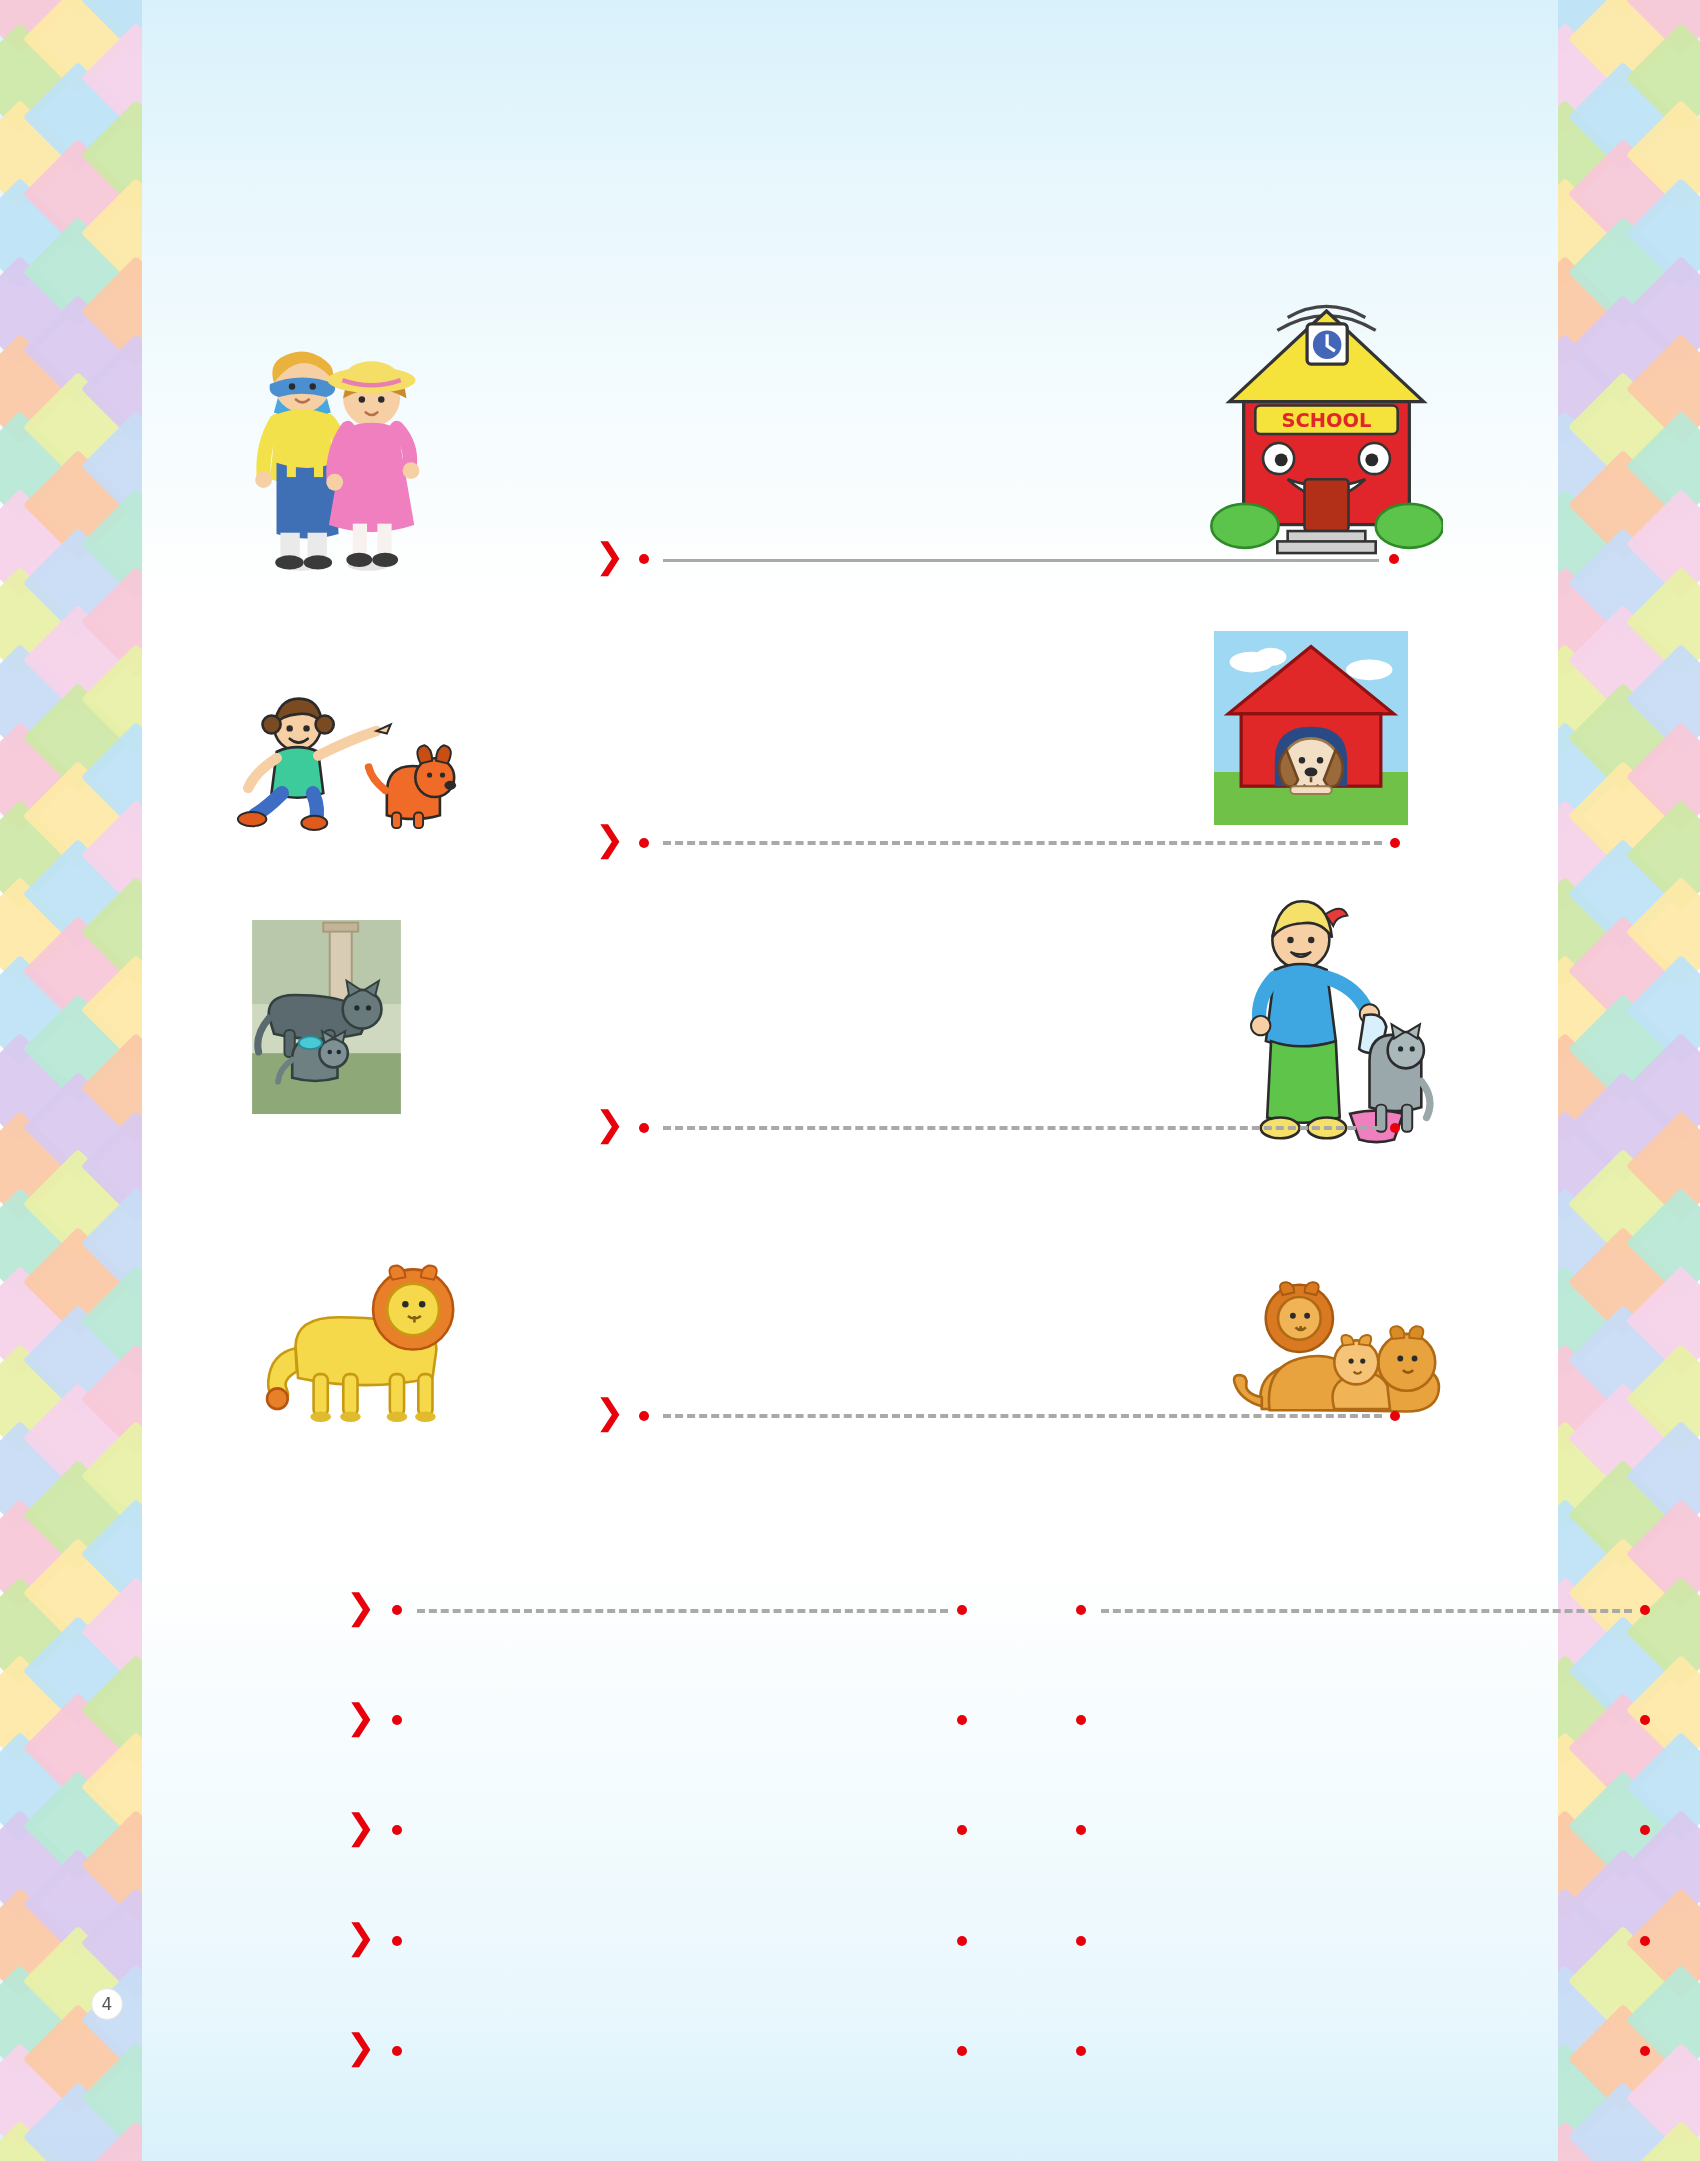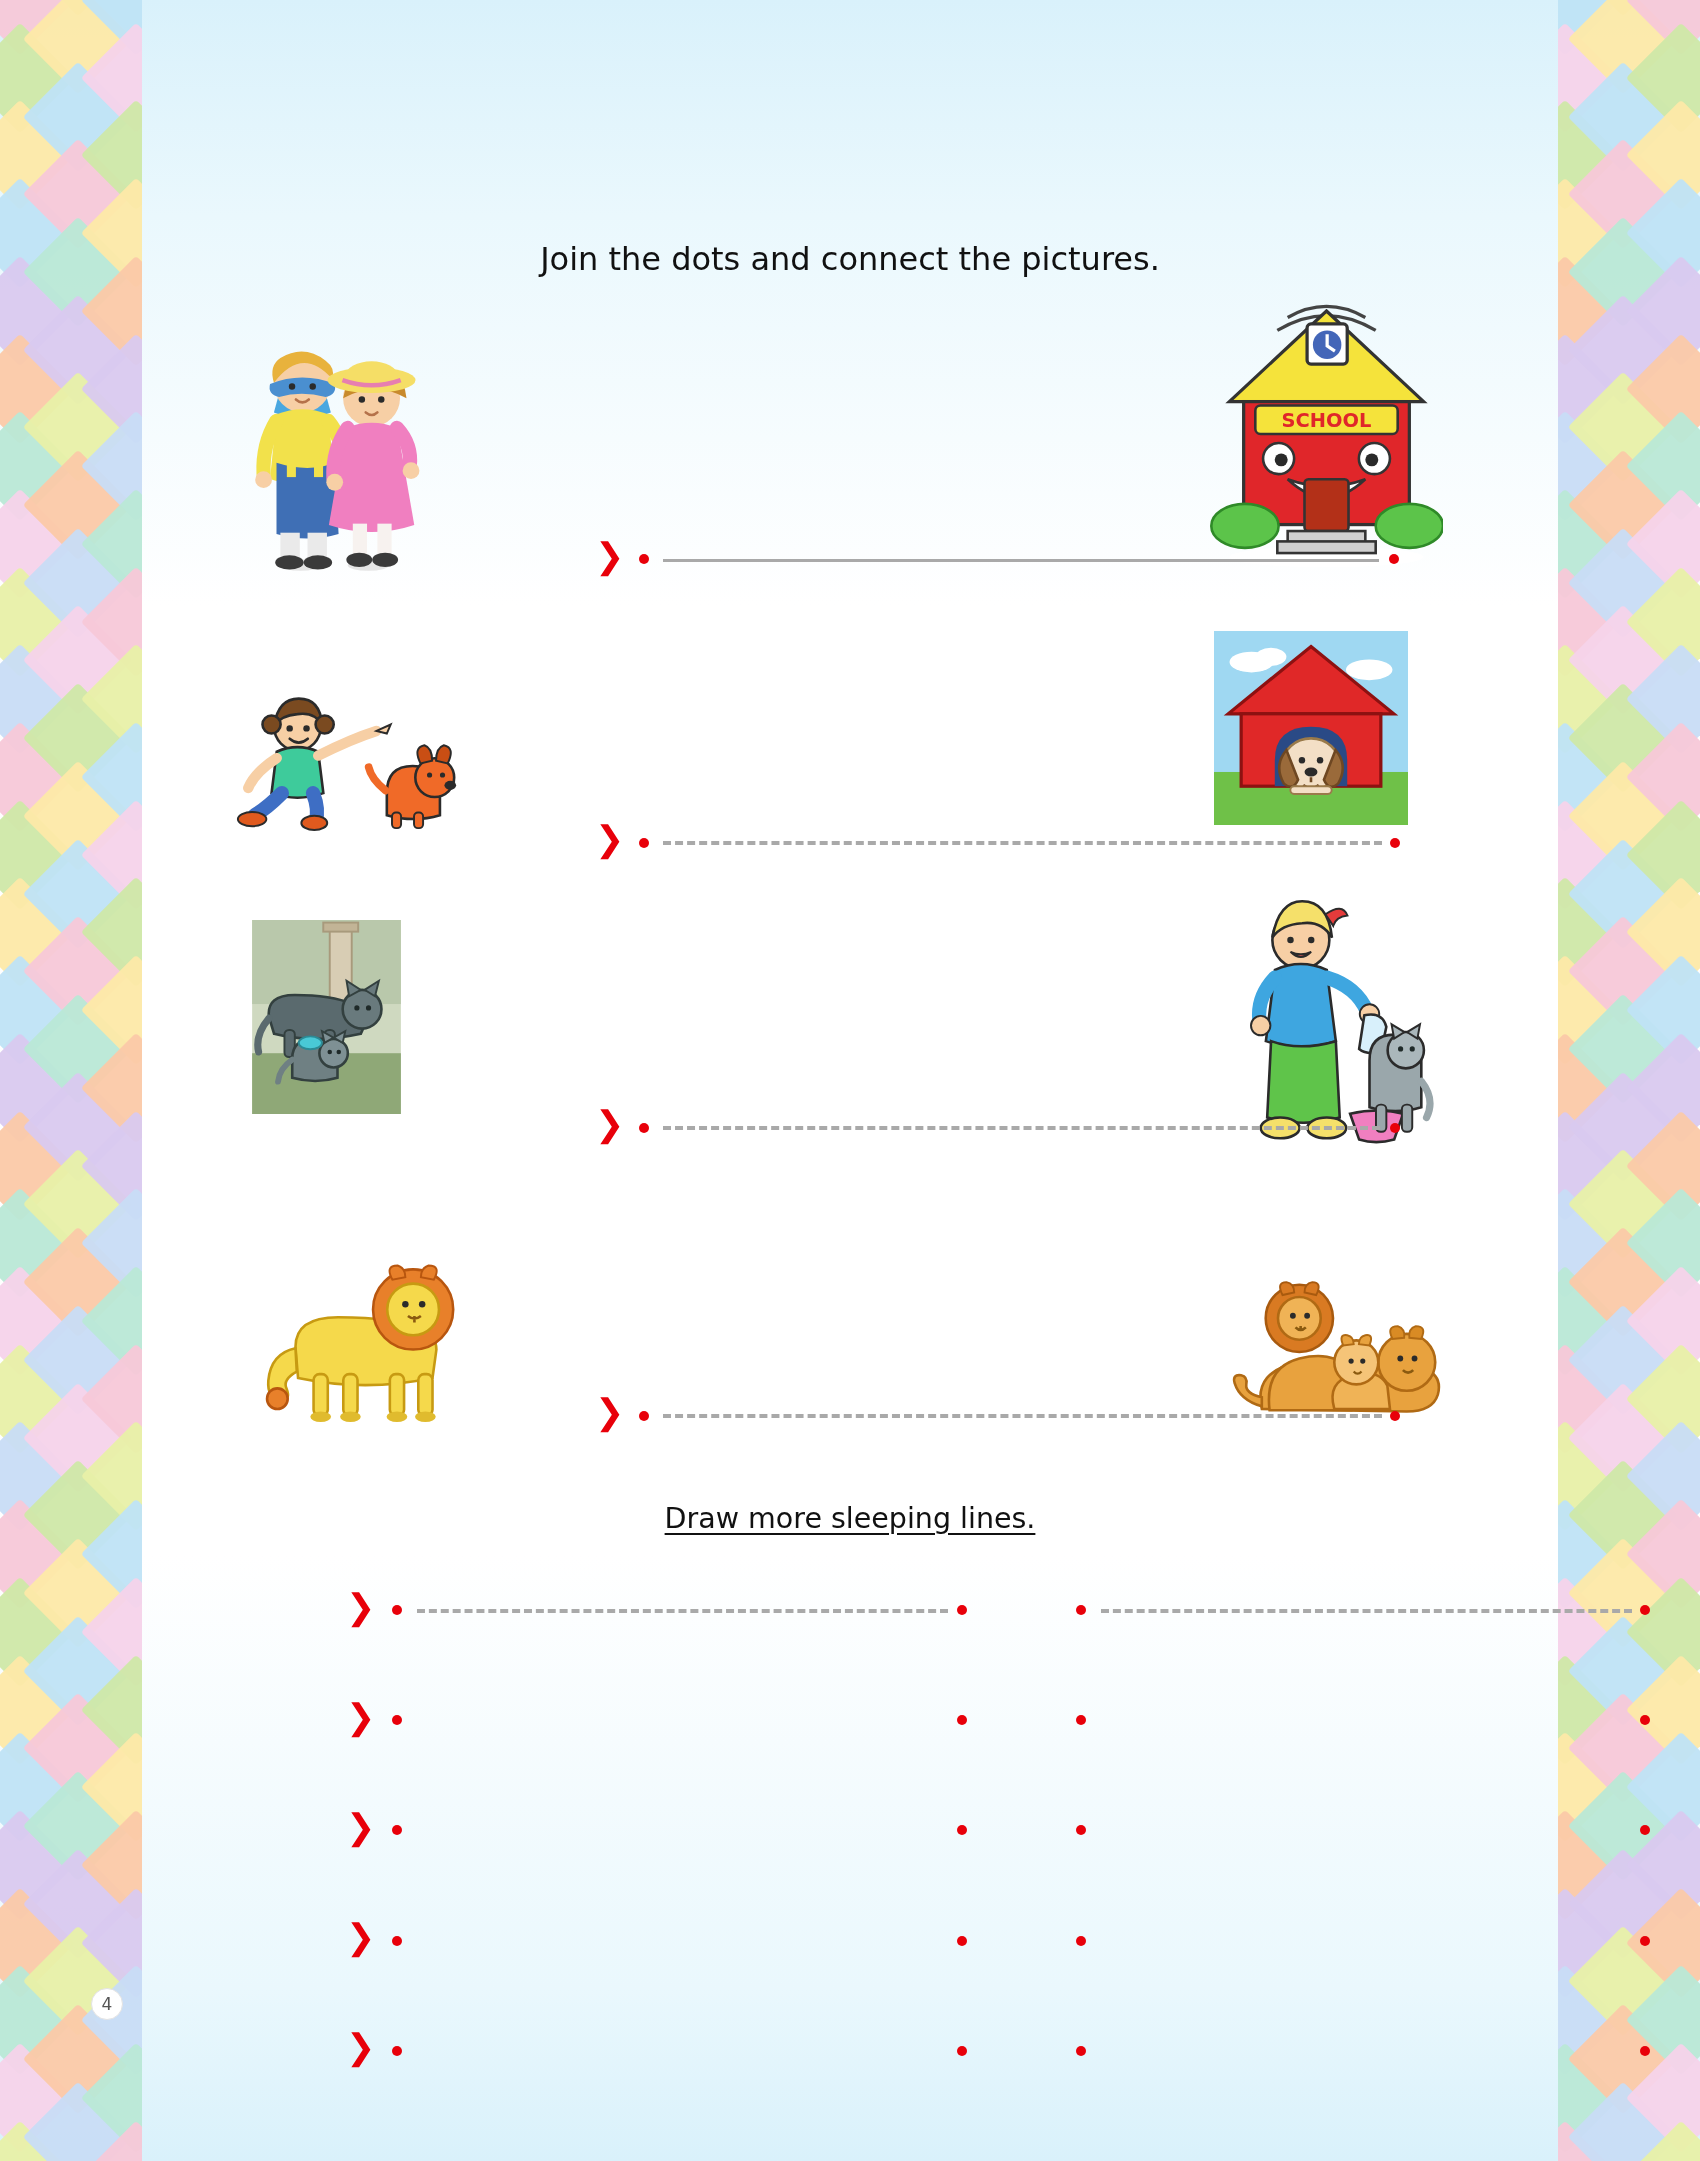--- a/index.html
+++ b/index.html
@@ -336,21 +336,20 @@
       <div class="chev" style="top:1865px;background:#d9c9ef;"></div>
       <div class="chev" style="top:1943px;background:#fbc9a8;"></div>
       <div class="chev" style="top:2020px;background:#b9e8d6;"></div>
       <div class="chev" style="top:2098px;background:#f6d3ea;"></div>
       <div class="chev" style="top:2176px;background:#e8f0a8;"></div>
     </div>
   </div>
 
   <div class="content">
 
-    <div class="subtitle">Join the dots and connect the pictures.</div>
 
     <div class="art" style="left:97px; top:301px; width:194px; height:272px;">
       <svg width="194" height="272" viewBox="0 0 300 420">
 
         <ellipse cx="95" cy="408" rx="30" ry="9" fill="#e5e5e5"></ellipse>
         <path d="M60 150 q38 -34 76 0 l6 22 q-44 18 -88 0z" fill="#49a7e0"></path>
         <ellipse cx="98" cy="128" rx="44" ry="44" fill="#f7cfa5"></ellipse>
         <path d="M54 126 q44 -58 90 -6 q6 -16 -10 -28 q-34 -26 -70 -4 q-18 12 -10 38z" fill="#e8b23c"></path>
         <path d="M48 128 q50 -20 100 0 q4 16 -14 20 q-38 -10 -72 0 q-18 -4 -14 -20z" fill="#4a8fd0"></path>
         <circle cx="82" cy="132" r="5" fill="#2b2b2b"></circle>
@@ -600,23 +599,20 @@
         <circle cx="216" cy="176" r="4" fill="#2b2b2b"></circle>
         <path d="M202 192 q6 7 12 0" stroke="#8a5a10" stroke-width="3.5" fill="none"></path>
       </svg>
     </div>
 
     <div class="arrow" style="left:453px; top:1395px;">❯</div>
     <div class="dot" style="left:497px; top:1411px;"></div>
     <div class="dash-line" style="left:521px; top:1414px; width:719px;"></div>
     <div class="dot" style="left:1248px; top:1411px;"></div>
 
-    <div class="section-label">
-      <span>Draw more sleeping lines.</span>
-    </div>
 
     <div class="arrow" style="left:204px; top:1590px;">❯</div>
     <div class="dot" style="left:250px; top:1605px;"></div>
     <div class="dash-line" style="left:275px; top:1609px; width:531px;"></div>
     <div class="dot" style="left:815px; top:1605px;"></div>
     <div class="dot" style="left:934px; top:1605px;"></div>
     <div class="dash-line" style="left:959px; top:1609px; width:531px;"></div>
     <div class="dot" style="left:1498px; top:1605px;"></div>
 
     <div class="arrow" style="left:204px; top:1700px;">❯</div>

